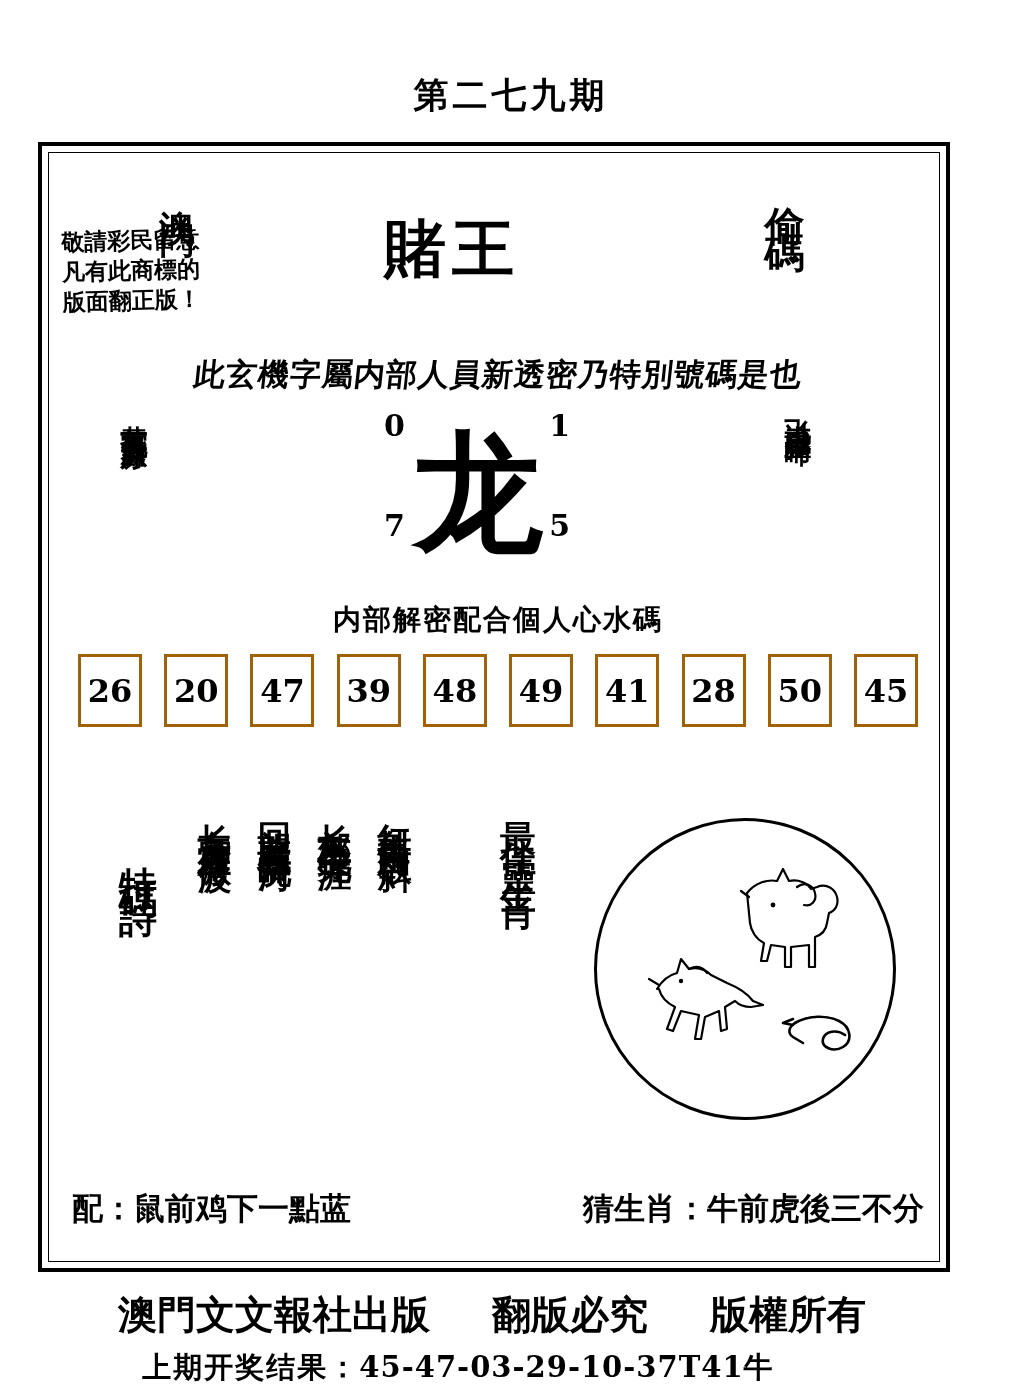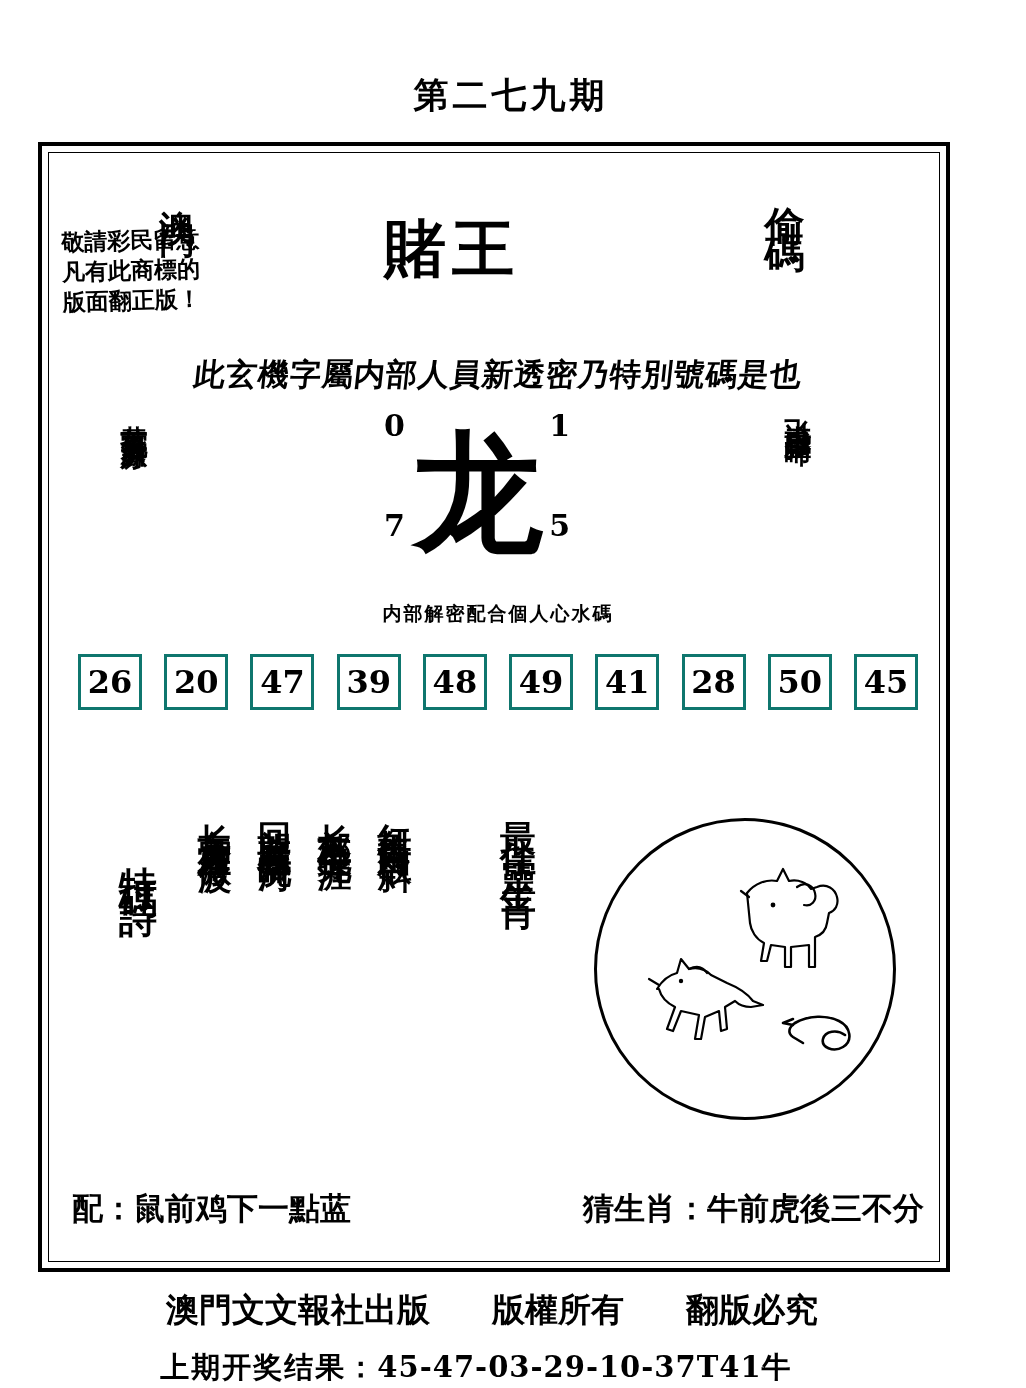--- a/index.html
+++ b/index.html
@@ -170,38 +170,38 @@
   .cn-bl { left: 56px;  top: 100px; }
   .cn-br { right: 58px; top: 100px; }
 
   .subtitle {
     position: absolute;
     left: 0;
     top: 455px;
     width: 912px;
     text-align: center;
     font-family: "DejaVu Serif", serif;
-    font-size: 19px;
+    font-size: 28px;
     font-weight: bold;
     letter-spacing: 2px;
   }
 
   
   .numbers {
     position: absolute;
     left: 36px;
     top: 508px;
     width: 840px;
     display: flex;
     justify-content: space-between;
   }
   .num-cell {
     width: 64px;
-    height: 56px;
-    border: 3px solid #0f766e;
+    height: 73px;
+    border: 3px solid #a16207;
     box-sizing: border-box;
     display: flex;
     align-items: center;
     justify-content: center;
     font-family: "DejaVu Serif", serif;
     font-size: 32px;
     font-weight: bold;
   }
 
   
@@ -272,34 +272,33 @@
   
   .footer-pub {
     position: absolute;
     left: 0;
     top: 1288px;
     width: 984px;
     display: flex;
     justify-content: center;
     gap: 62px;
     font-family: "DejaVu Serif", serif;
-    font-size: 33px;
+    font-size: 39px;
     font-weight: bold;
   }
   .footer-last {
     position: absolute;
     left: 0;
     top: 1348px;
     width: 916px;
     text-align: center;
     font-family: "DejaVu Serif", serif;
     font-size: 29px;
     font-weight: bold;
     letter-spacing: 1px;
-    margin-left: 18px;
   }
   .footer-last .lbl { letter-spacing: 2px; }
 </style>
 </head>
 <body>
 
 <div class="page">
 
   <div class="issue-title">第二七九期</div>
 
@@ -385,21 +384,21 @@
 
     <div class="guess-row">
       <span>配：鼠前鸡下一點蓝</span>
       <span>猜生肖：牛前虎後三不分</span>
     </div>
 
   </div>
 
   <div class="footer-pub">
     <span>澳門文文報社出版</span>
+    <span>翻版必究</span>
     <span>版權所有</span>
-    <span>翻版必究</span>
   </div>
 
   <div class="footer-last">
     <span class="lbl">上期开奖结果：</span><span>45-47-03-29-10-37T41牛</span>
   </div>
 
 </div>
 
 </body></html>

